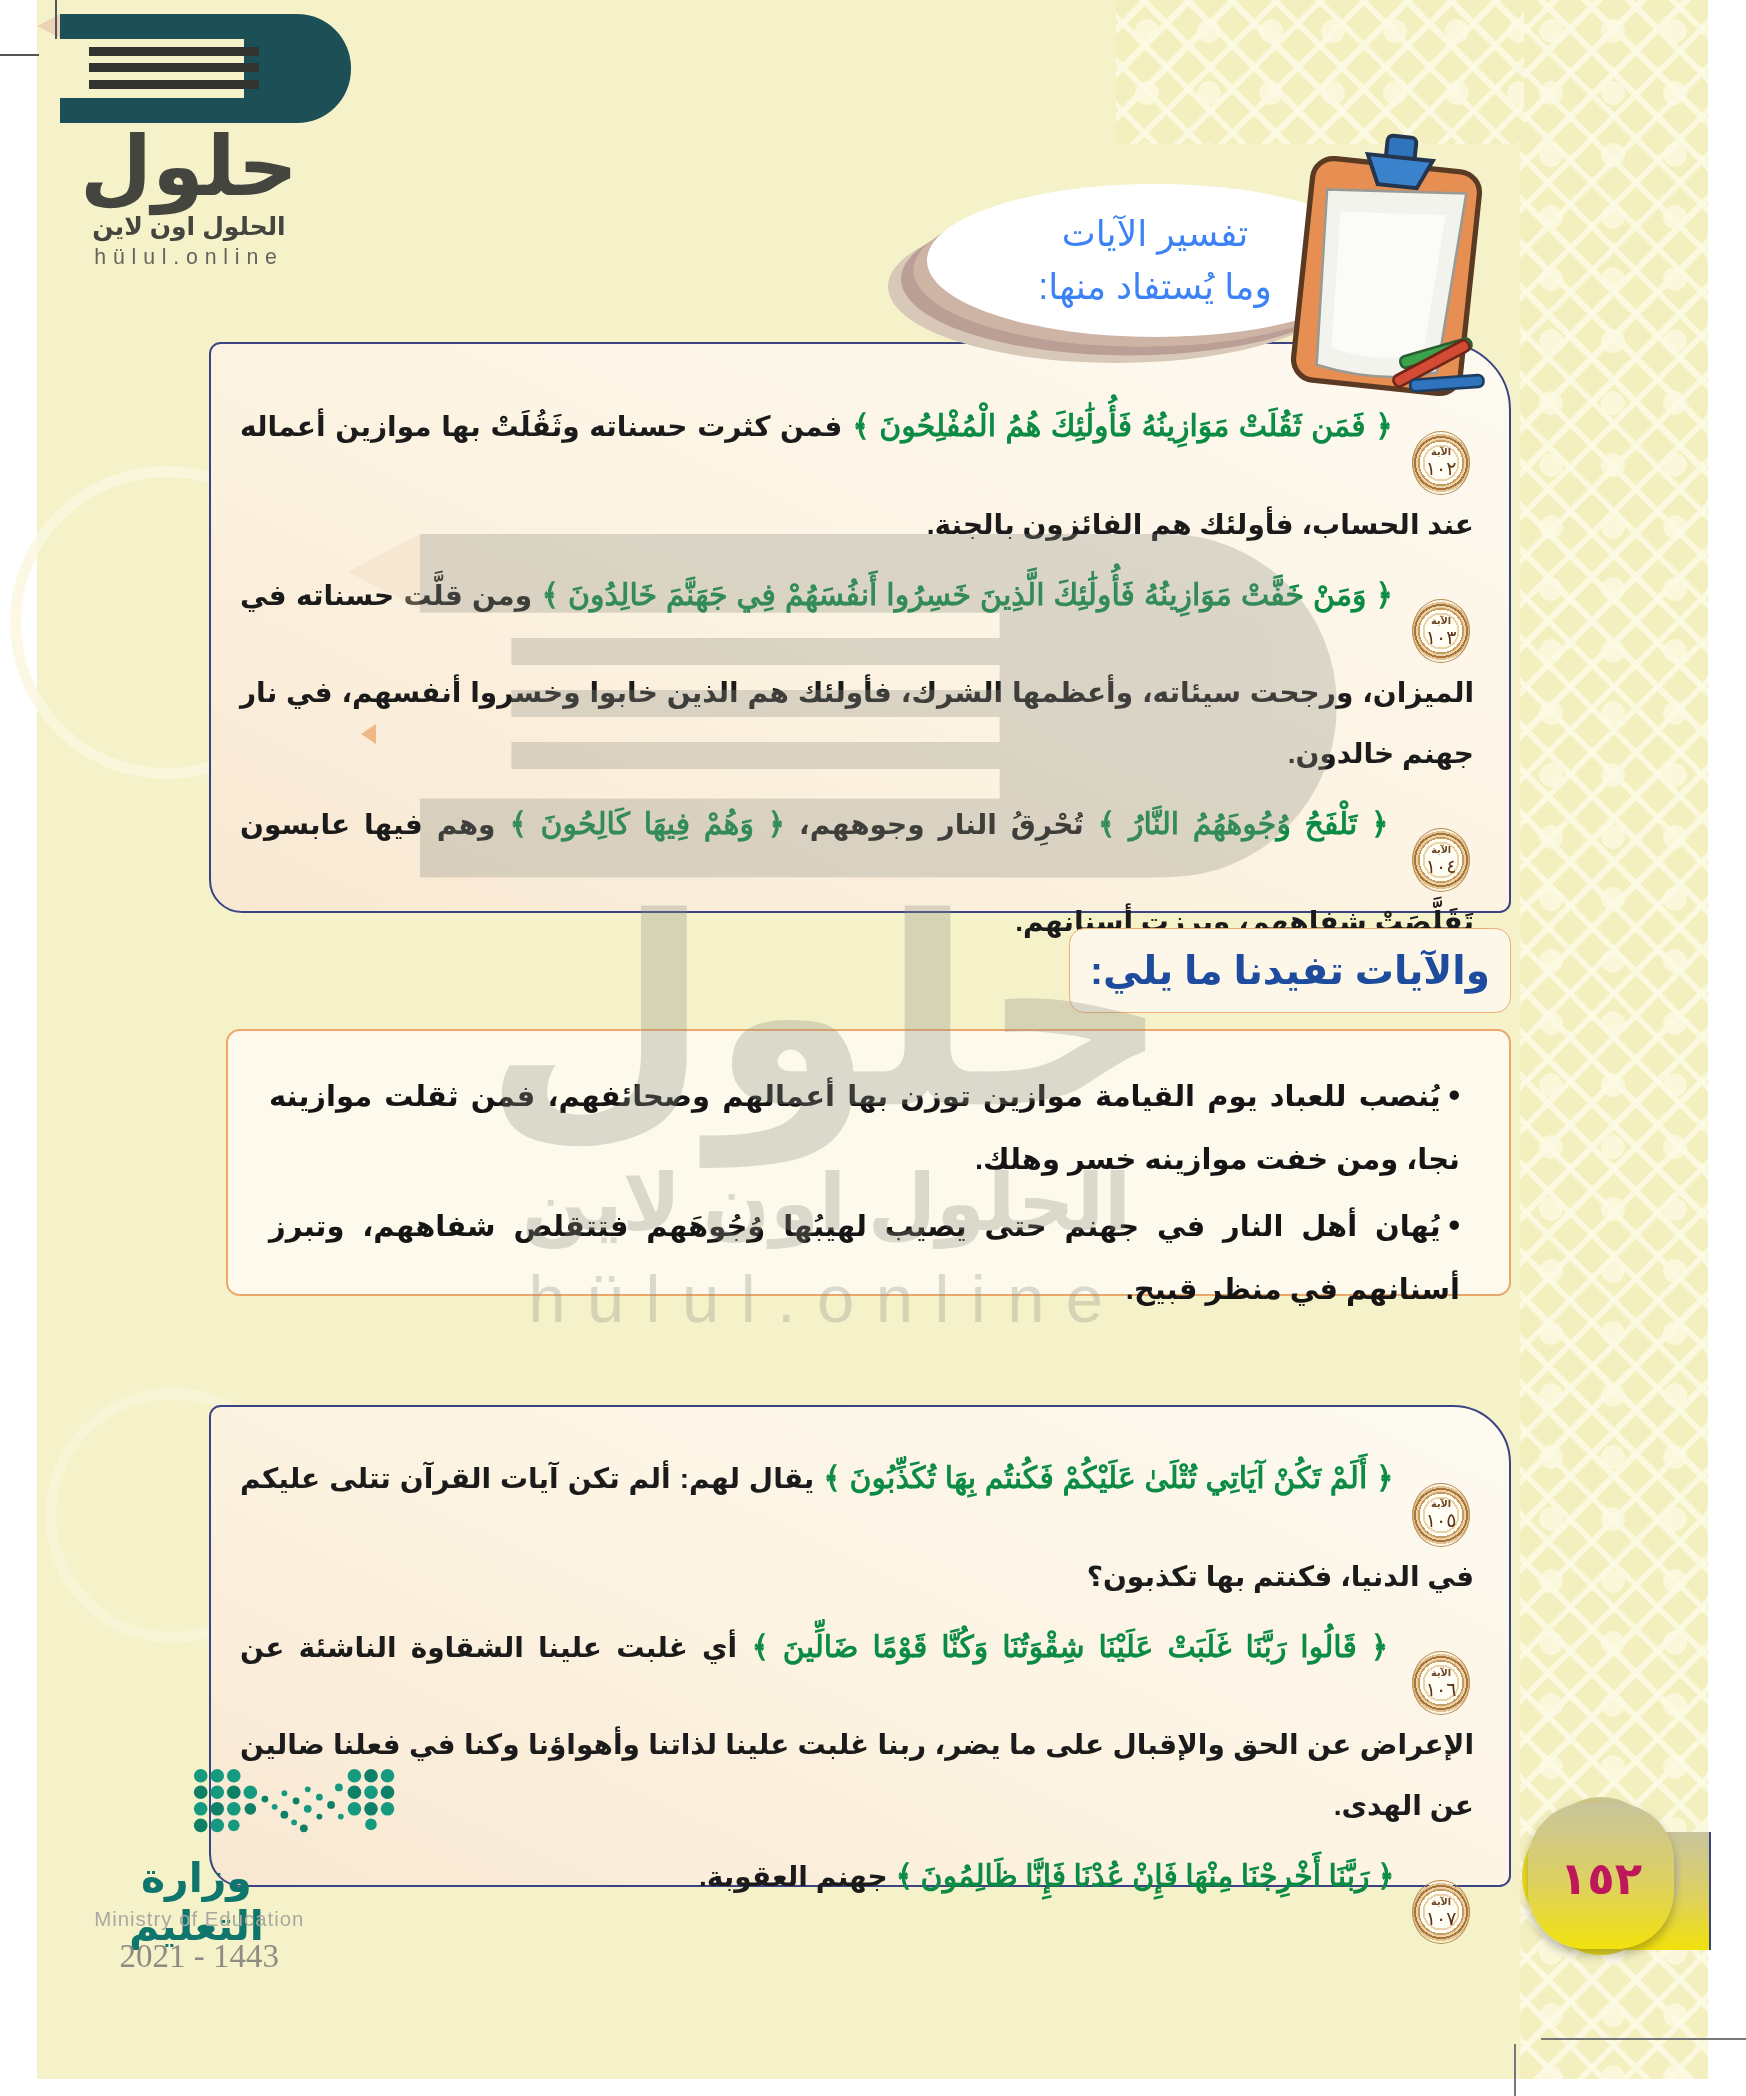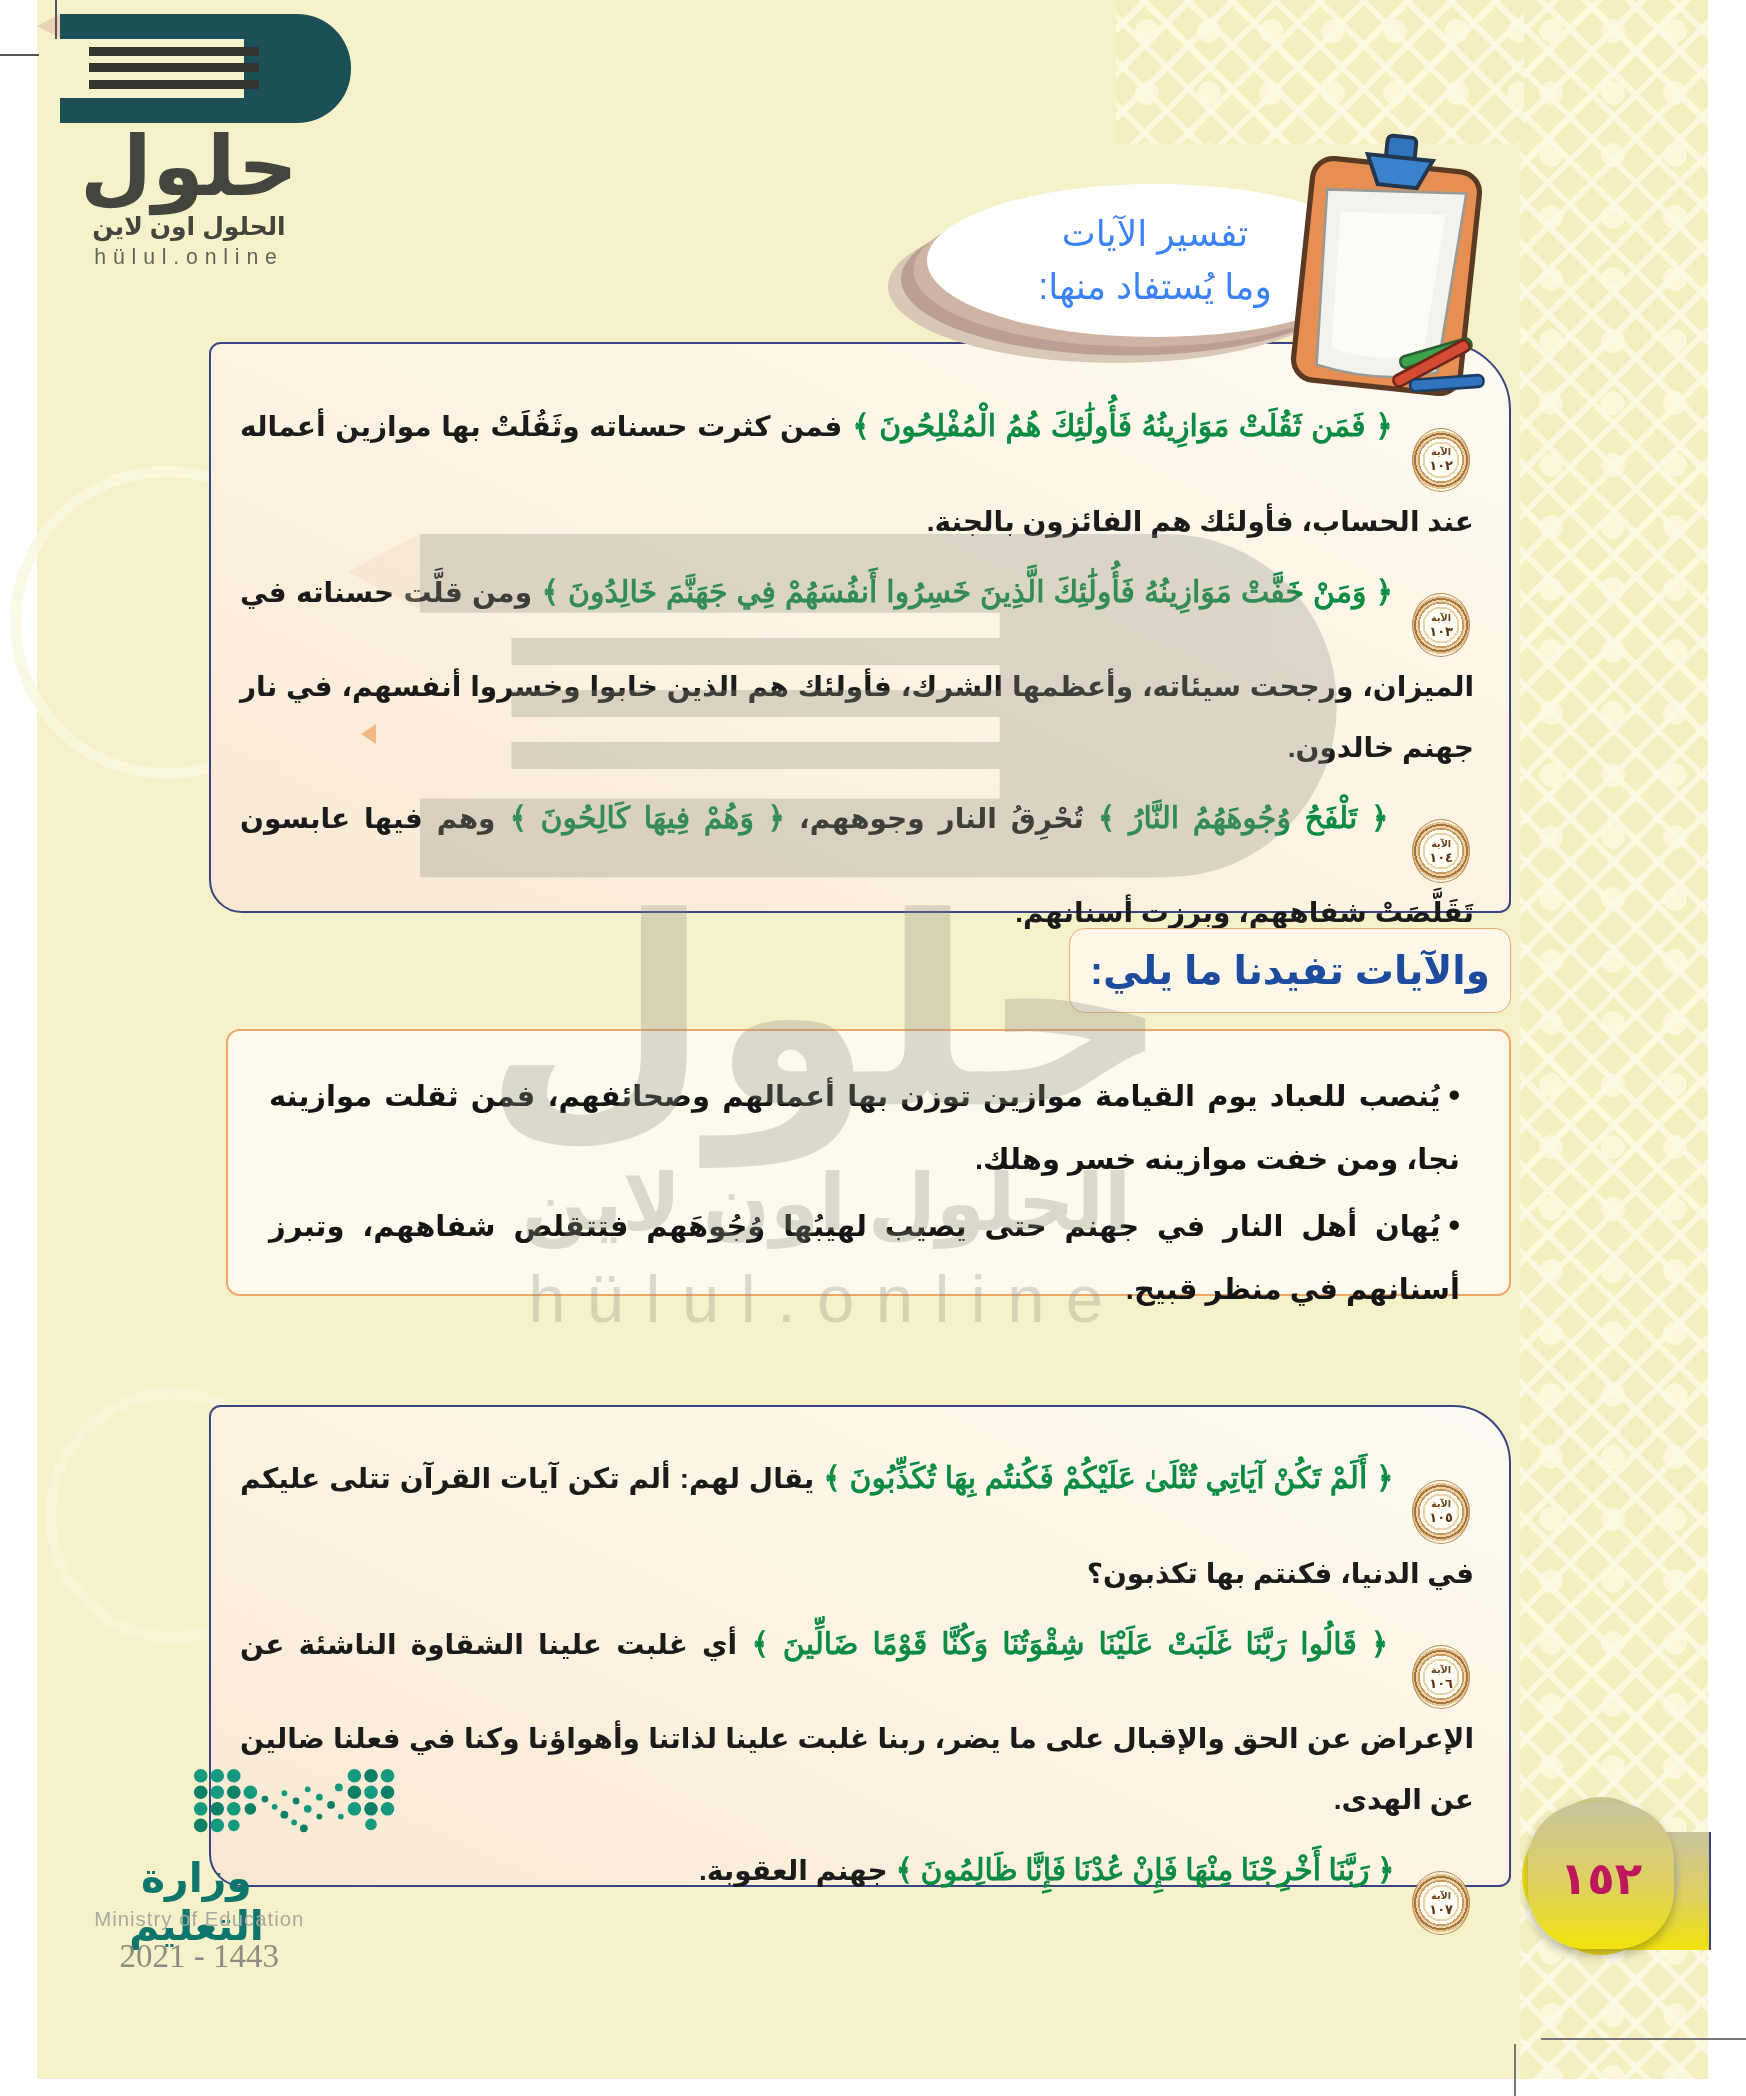--- a/index.html
+++ b/index.html
@@ -68,21 +68,21 @@
   .tafsir-p{direction:rtl;text-align:justify;font-size:28px;font-weight:bold;color:#1b1b1b;
             line-height:2.15;margin:0 0 7.8px 0;}
   .verse{color:#0c8b45;font-size:30px;font-family:"Liberation Serif","DejaVu Serif",serif;}
   .taf{color:#1b1b1b;}
   .vbadge{display:inline-flex;flex-direction:column;align-items:center;justify-content:center;
      width:58px;height:64px;border-radius:50%;vertical-align:-19.4px;margin:0 3.9px 0 9.7px;
      background:radial-gradient(circle at 50% 50%, #fffdf4 0 16.5px, #e9d2a8 16.5px 18.4px,
         #fffdf4 18.4px 21.3px, #c99a5d 21.3px 23px, #e9d2a8 23px 25px, #a9743c 25px 27px, #e0c391 27px 29px, transparent 29px);
      box-shadow:0 0 0 1px #b98a50 inset;}
   .vb-label{font-size:9.7px;color:#6d4420;line-height:1;margin-bottom:1.9px;}
-  .vb-num{font-size:13px;color:#5d3413;font-weight:bold;line-height:1;}
+  .vb-num{font-size:19px;color:#5d3413;font-weight:normal;line-height:1;}
   .arrow-marker{position:absolute;left:150px;top:380px;width:0;height:0;
      border-top:10.7px solid transparent;border-bottom:10.7px solid transparent;
      border-right:15.5px solid #eeb887;}
 
   
   #benefits-head{position:absolute;left:1069px;top:928px;width:442px;height:85px;
      border:1.9px solid #f0ac74;border-radius:15.5px;background:#fcf7e8;display:flex;
      align-items:center;justify-content:center;font-size:39px;font-weight:bold;color:#1d4b9e;
      direction:rtl;box-sizing:border-box;}
   #bullets{position:absolute;left:226px;top:1029px;width:1285px;height:267px;

